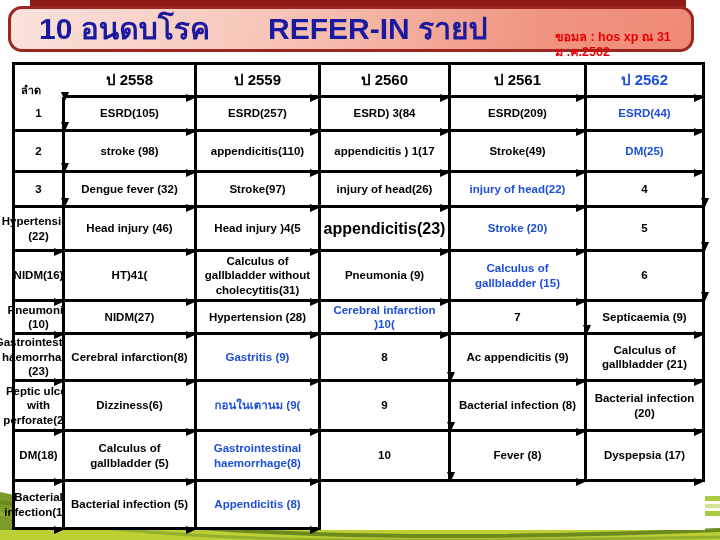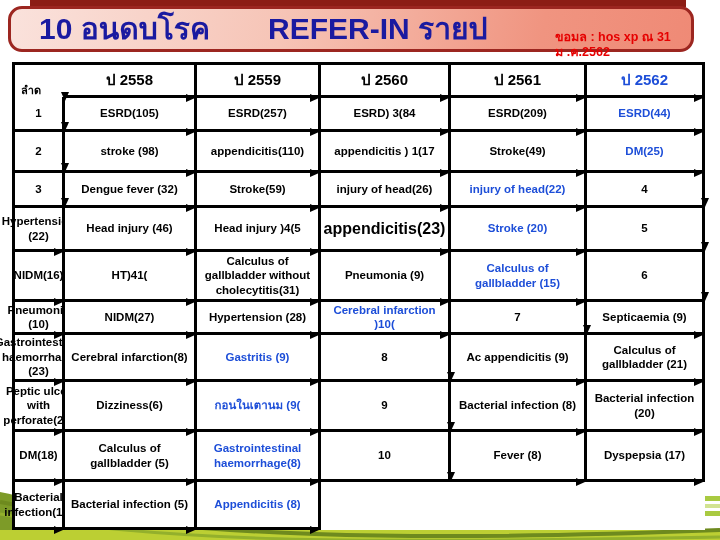--- a/index.html
+++ b/index.html
@@ -94,21 +94,21 @@
 
     <div class="cell rank-col">2</div>
     <div class="cell">stroke (98)</div>
     <div class="cell">appendicitis(110)</div>
     <div class="cell">appendicitis ) 1(17</div>
     <div class="cell">Stroke(49)</div>
     <div class="cell blue">DM(25)</div>
 
     <div class="cell rank-col">3</div>
     <div class="cell">Dengue fever (32)</div>
-    <div class="cell">Stroke(59)</div>
+    <div class="cell">Stroke(97)</div>
     <div class="cell">injury of head(26)</div>
     <div class="cell blue">injury of head(22)</div>
 
     <div class="cell rank-col">4</div>
     <div class="cell">Hypertension (22)</div>
     <div class="cell">Head injury  (46)</div>
     <div class="cell">Head injury   )4(5</div>
     <div class="cell big">appendicitis(23)</div>
     <div class="cell blue">Stroke (20)</div>
 

